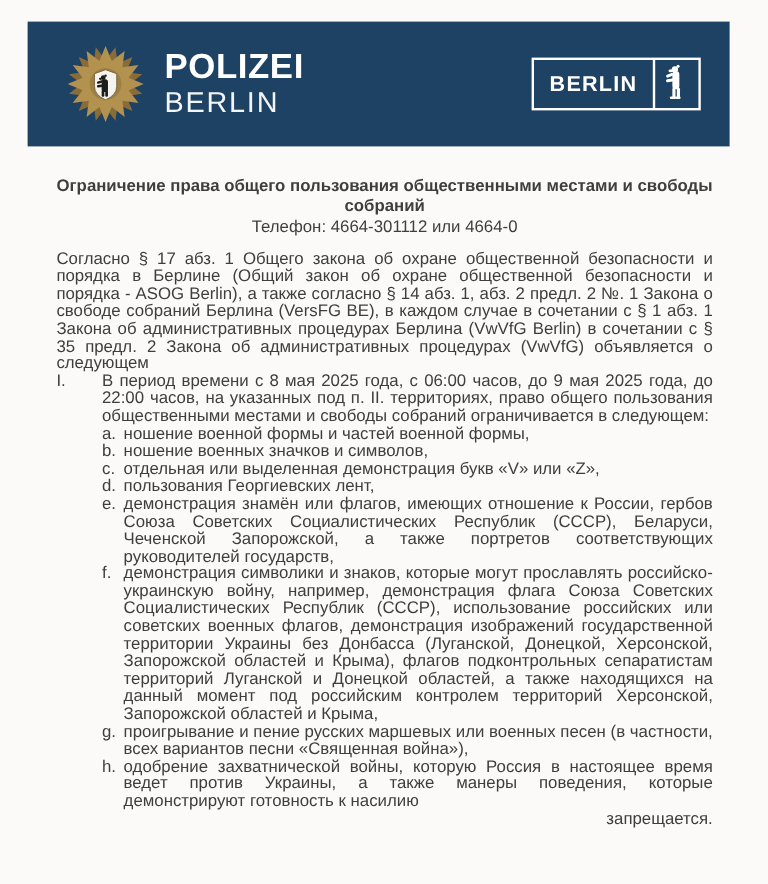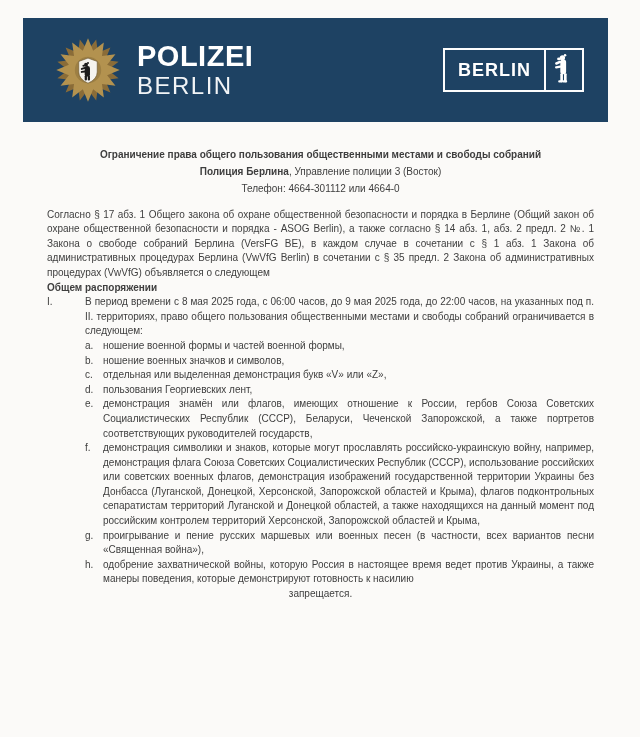--- a/index.html
+++ b/index.html
@@ -41,39 +41,39 @@
   }
   .berlin-badge .badge-divider { width: 2px; background: #fdfdfd; }
   .berlin-badge .badge-bear {
     display: flex; align-items: center; justify-content: center;
     width: 36px;
   }
 
   
   .doc {
     position: absolute; left: 47px; top: 146px; width: 547px;
-    font-size: 10px; line-height: 14.6px;
+    font-size: 14px; line-height: 14.6px;
   }
   .title-block { text-align: center; line-height: 17.2px; margin-bottom: 10px; }
   .title-block .b { font-weight: bold; }
   .just { text-align: justify; }
   .bold { font-weight: bold; }
 
   .item-main { display: flex; }
   .item-main .roman {
     flex: 0 0 38px; font-weight: normal;
   }
   .item-main .item-text { flex: 1; text-align: justify; }
 
   .sub-list { margin-left: 38px; }
   .sub-item { display: flex; }
   .sub-item .letter { flex: 0 0 18px; }
   .sub-item .sub-text { flex: 1; text-align: justify; }
 
-  .closing { text-align: center; }
+  .closing { text-align: right; }
 </style>
 </head>
 <body>
 
 <div class="page">
 
   <header class="topbar">
     <div class="brand">
       <div class="star-wrap">
         <svg viewBox="0 0 100 100" width="66" height="66">
@@ -118,29 +118,25 @@
           </g>
         </svg>
       </span>
     </div>
   </header>
 
   <main class="doc">
 
     <div class="title-block">
       <div class="b">Ограничение права общего пользования общественными местами и свободы собраний</div>
-      <div>
-        <span class="b">Полиция Берлина</span><span>, Управление полиции 3 (Восток)</span>
-      </div>
       <div>Телефон: 4664-301112 или 4664-0</div>
     </div>
 
     <p class="just">Согласно § 17 абз. 1 Общего закона об охране общественной безопасности и порядка в Берлине (Общий закон об охране общественной безопасности и порядка - ASOG Berlin), а также согласно § 14 абз. 1, абз. 2 предл. 2 №. 1 Закона о свободе собраний Берлина (VersFG BE), в каждом случае в сочетании с § 1 абз. 1 Закона об административных процедурах Берлина (VwVfG Berlin) в сочетании с § 35 предл. 2 Закона об административных процедурах (VwVfG) объявляется о следующем</p>
 
-    <p class="bold">Общем распоряжении</p>
 
     <div class="item-main">
       <span class="roman">I.</span>
       <div class="item-text">В период времени с 8 мая 2025 года, с 06:00 часов, до 9 мая 2025 года, до 22:00 часов, на указанных под п. II. территориях, право общего пользования общественными местами и свободы собраний ограничивается в следующем:</div>
     </div>
 
     <div class="sub-list">
         <div class="sub-item">
           <span class="letter">a.</span>
           <div class="sub-text">ношение военной формы и частей военной формы,</div>

